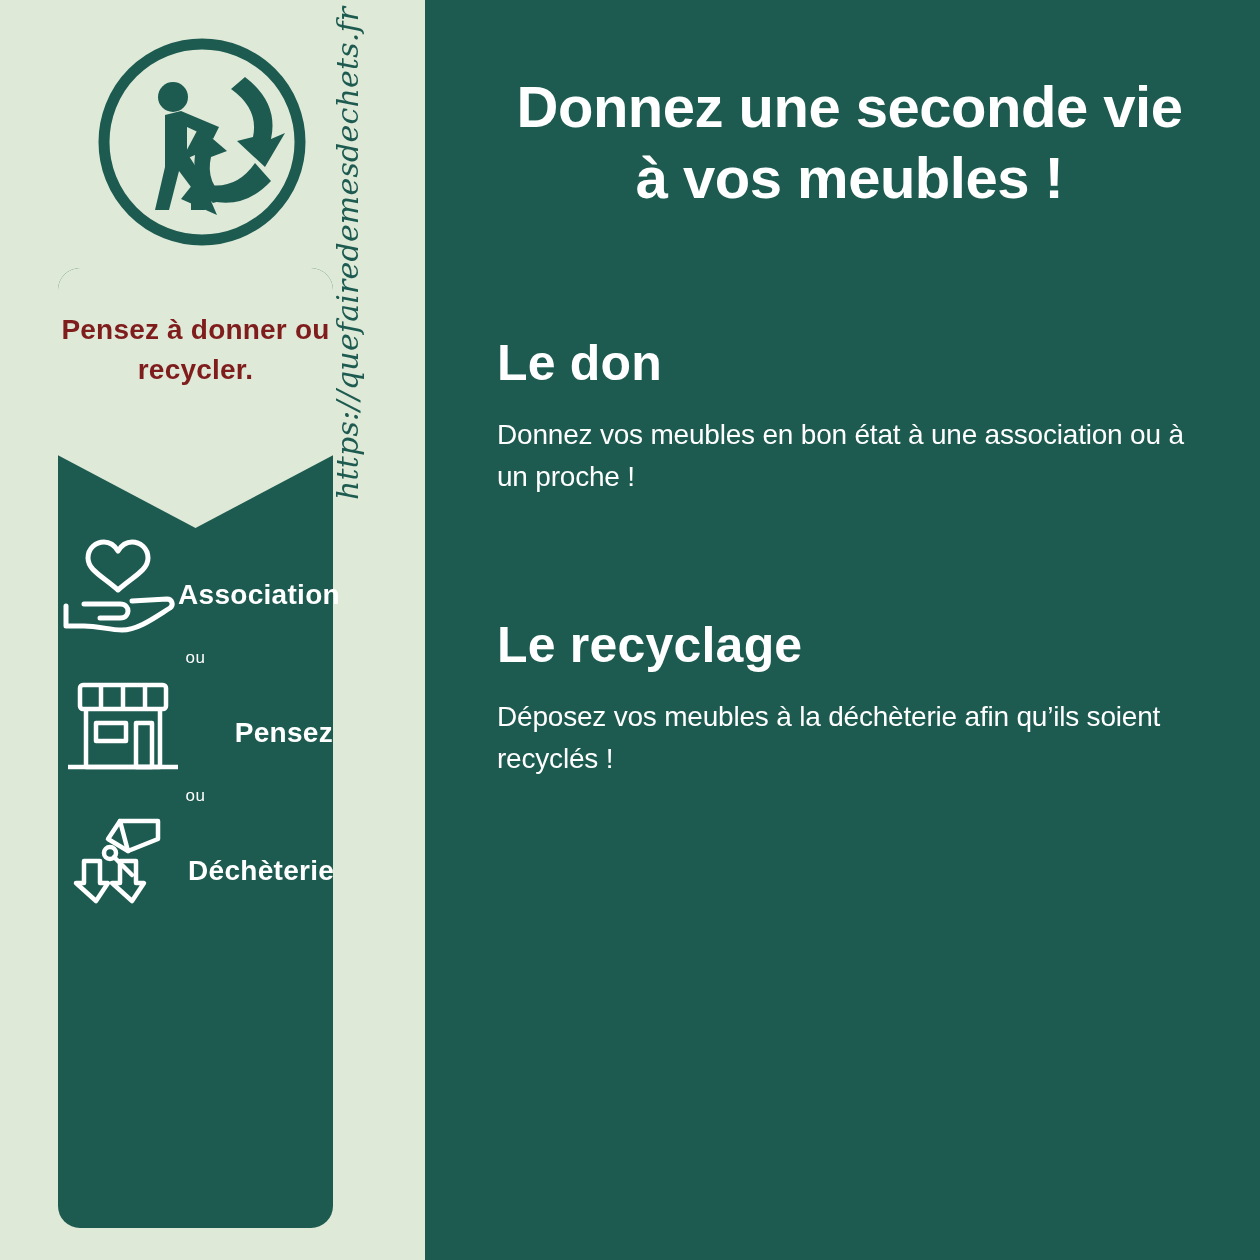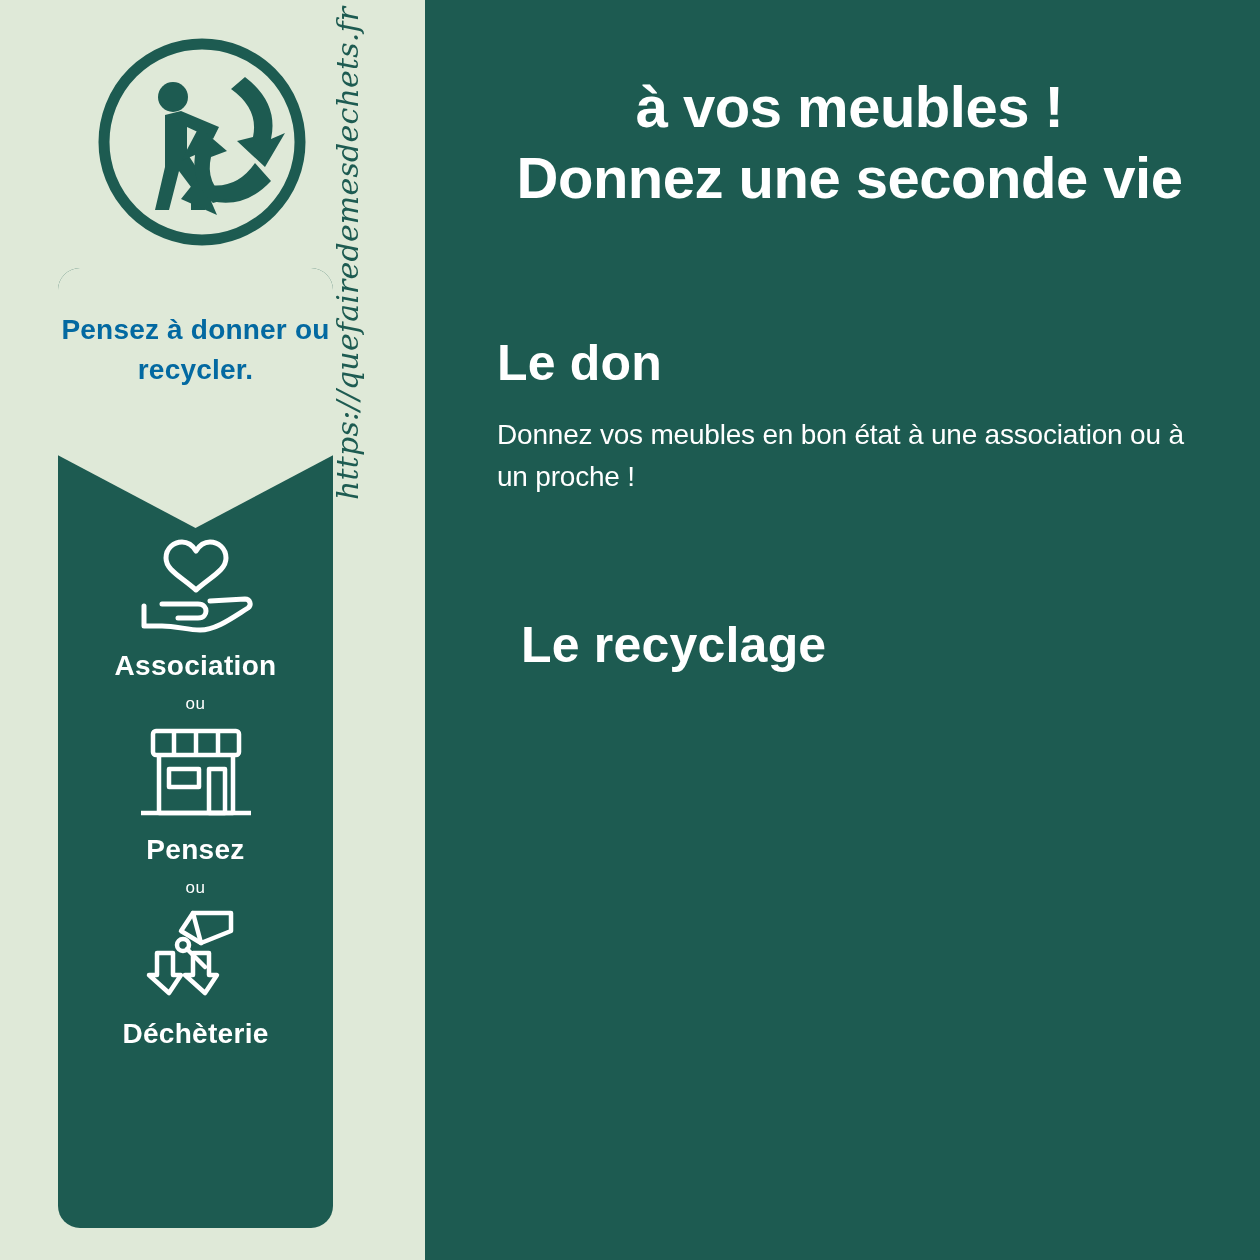--- a/index.html
+++ b/index.html
@@ -48,38 +48,38 @@
     height: 260px;
     background: #dfe9d8;
     border-radius: 22px 22px 0 0;
     clip-path: polygon(0 0, 100% 0, 100% 72%, 50% 100%, 0 72%);
     display: flex;
     align-items: flex-start;
     justify-content: center;
     padding-top: 42px;
   }
   .banner-text {
-    color: #0369a1;
+    color: #7f1d1d;
     font-weight: bold;
     font-size: 28px;
     line-height: 1.42;
     text-align: center;
     letter-spacing: .2px;
   }
 
   .options {
     position: absolute;
     left: 58px; top: 540px;
     width: 275px;
     color: #ffffff;
     text-align: center;
   }
   .option {
     display: flex;
-    flex-direction: column;
+    flex-direction: row;
     align-items: center;
     justify-content: space-between;
   }
   .option-icon { height: 96px; display: flex; align-items: center; justify-content: center; }
   .option-label {
     font-size: 28px;
     font-weight: bold;
     margin-top: 14px;
     letter-spacing: .3px;
   }
@@ -127,21 +127,21 @@
     font-weight: bold;
     letter-spacing: .2px;
   }
   .section-body {
     font-size: 28px;
     line-height: 1.5;
     margin-top: 22px;
     letter-spacing: -0.2px;
   }
   .sec-don { margin-top: 120px; }
-  .sec-recy { margin-top: 118px; margin-left: 24px; }
+  .sec-recy { margin-top: 118px; }
 </style>
 </head>
 <body>
 
 <div id="poster">
 
   <div class="left-panel">
 
     <div class="logo-wrap">
       <svg viewBox="0 0 215 215" width="215" height="215" aria-hidden="true">
@@ -213,27 +213,28 @@
         <div class="option-label">Déchèterie</div>
       </div>
 
     </div>
 
     <div class="url-vertical">https://quefairedemesdechets.fr</div>
   </div>
 
   <div class="right-panel">
     <div class="headline">
+      <div>Donnez une seconde vie</div>
       <div>à vos meubles !</div>
-      <div>Donnez une seconde vie</div>
     </div>
 
     <div class="section sec-don">
       <div class="section-title">Le don</div>
       <div class="section-body">Donnez vos meubles en bon état à une association ou à un proche !</div>
     </div>
 
     <div class="section sec-recy">
       <div class="section-title">Le recyclage</div>
+      <div class="section-body">Déposez vos meubles à la déchèterie afin qu’ils soient recyclés !</div>
     </div>
   </div>
 
 </div>
 
 </body></html>

